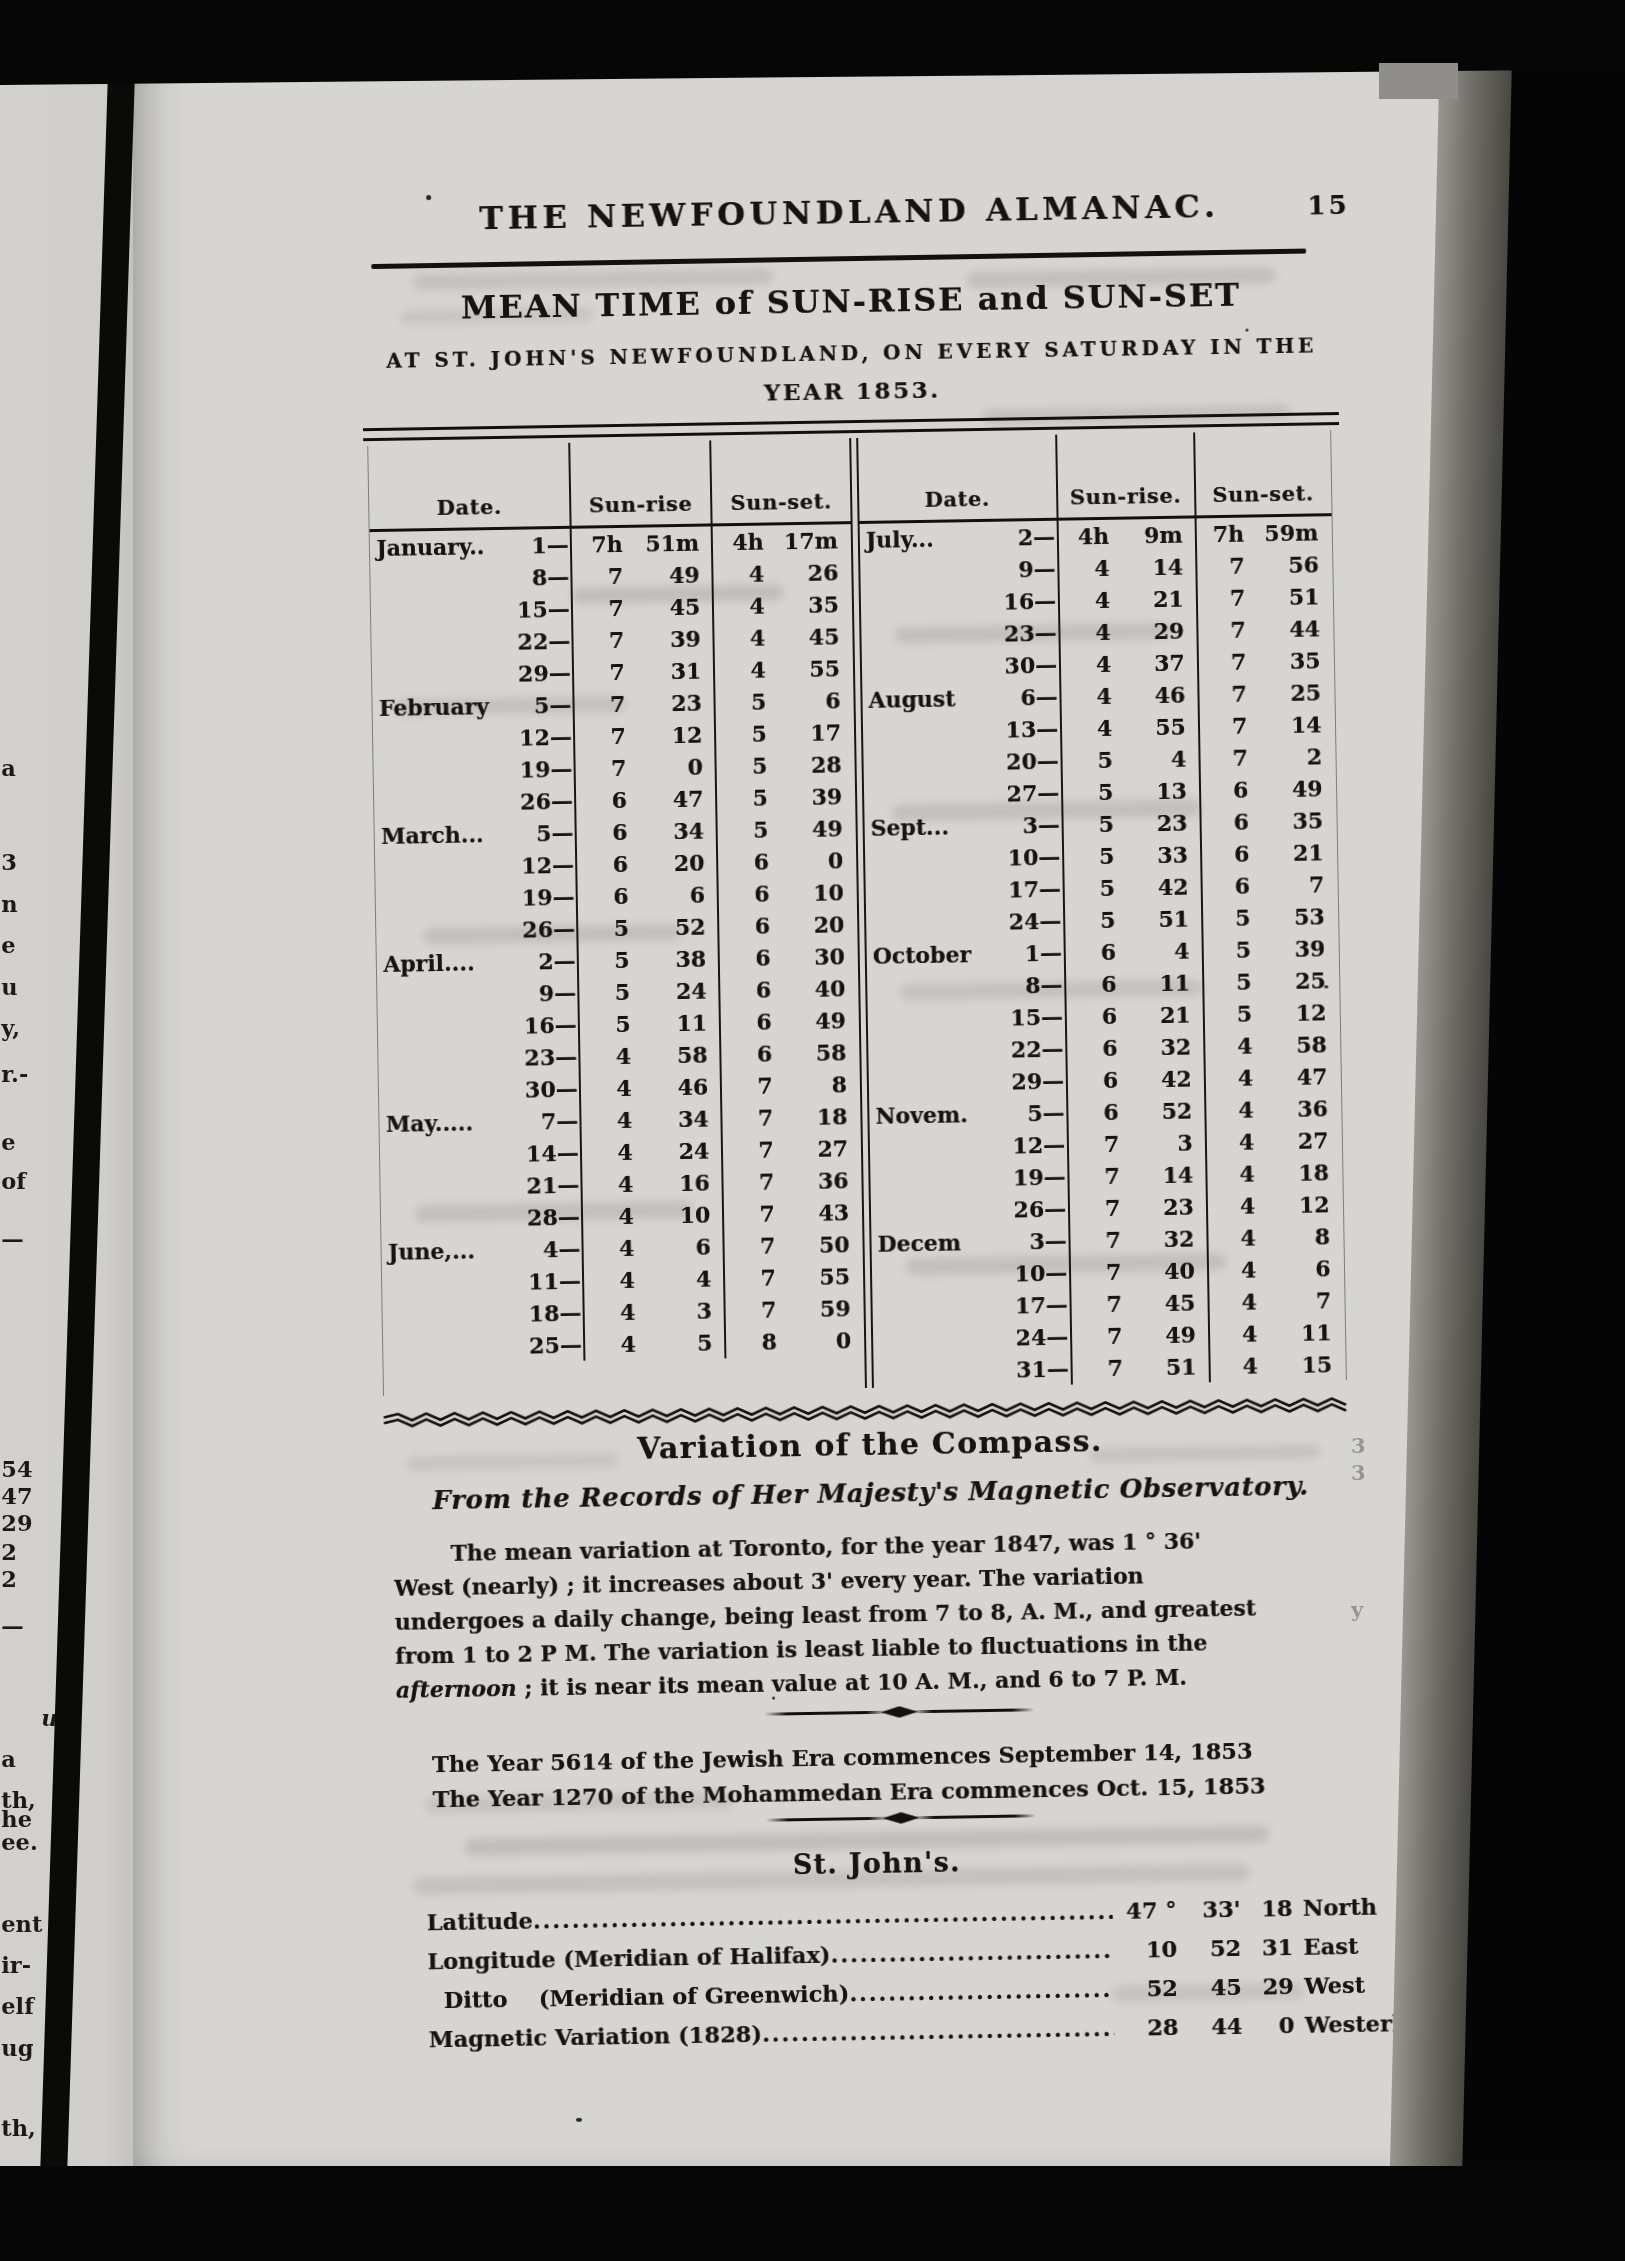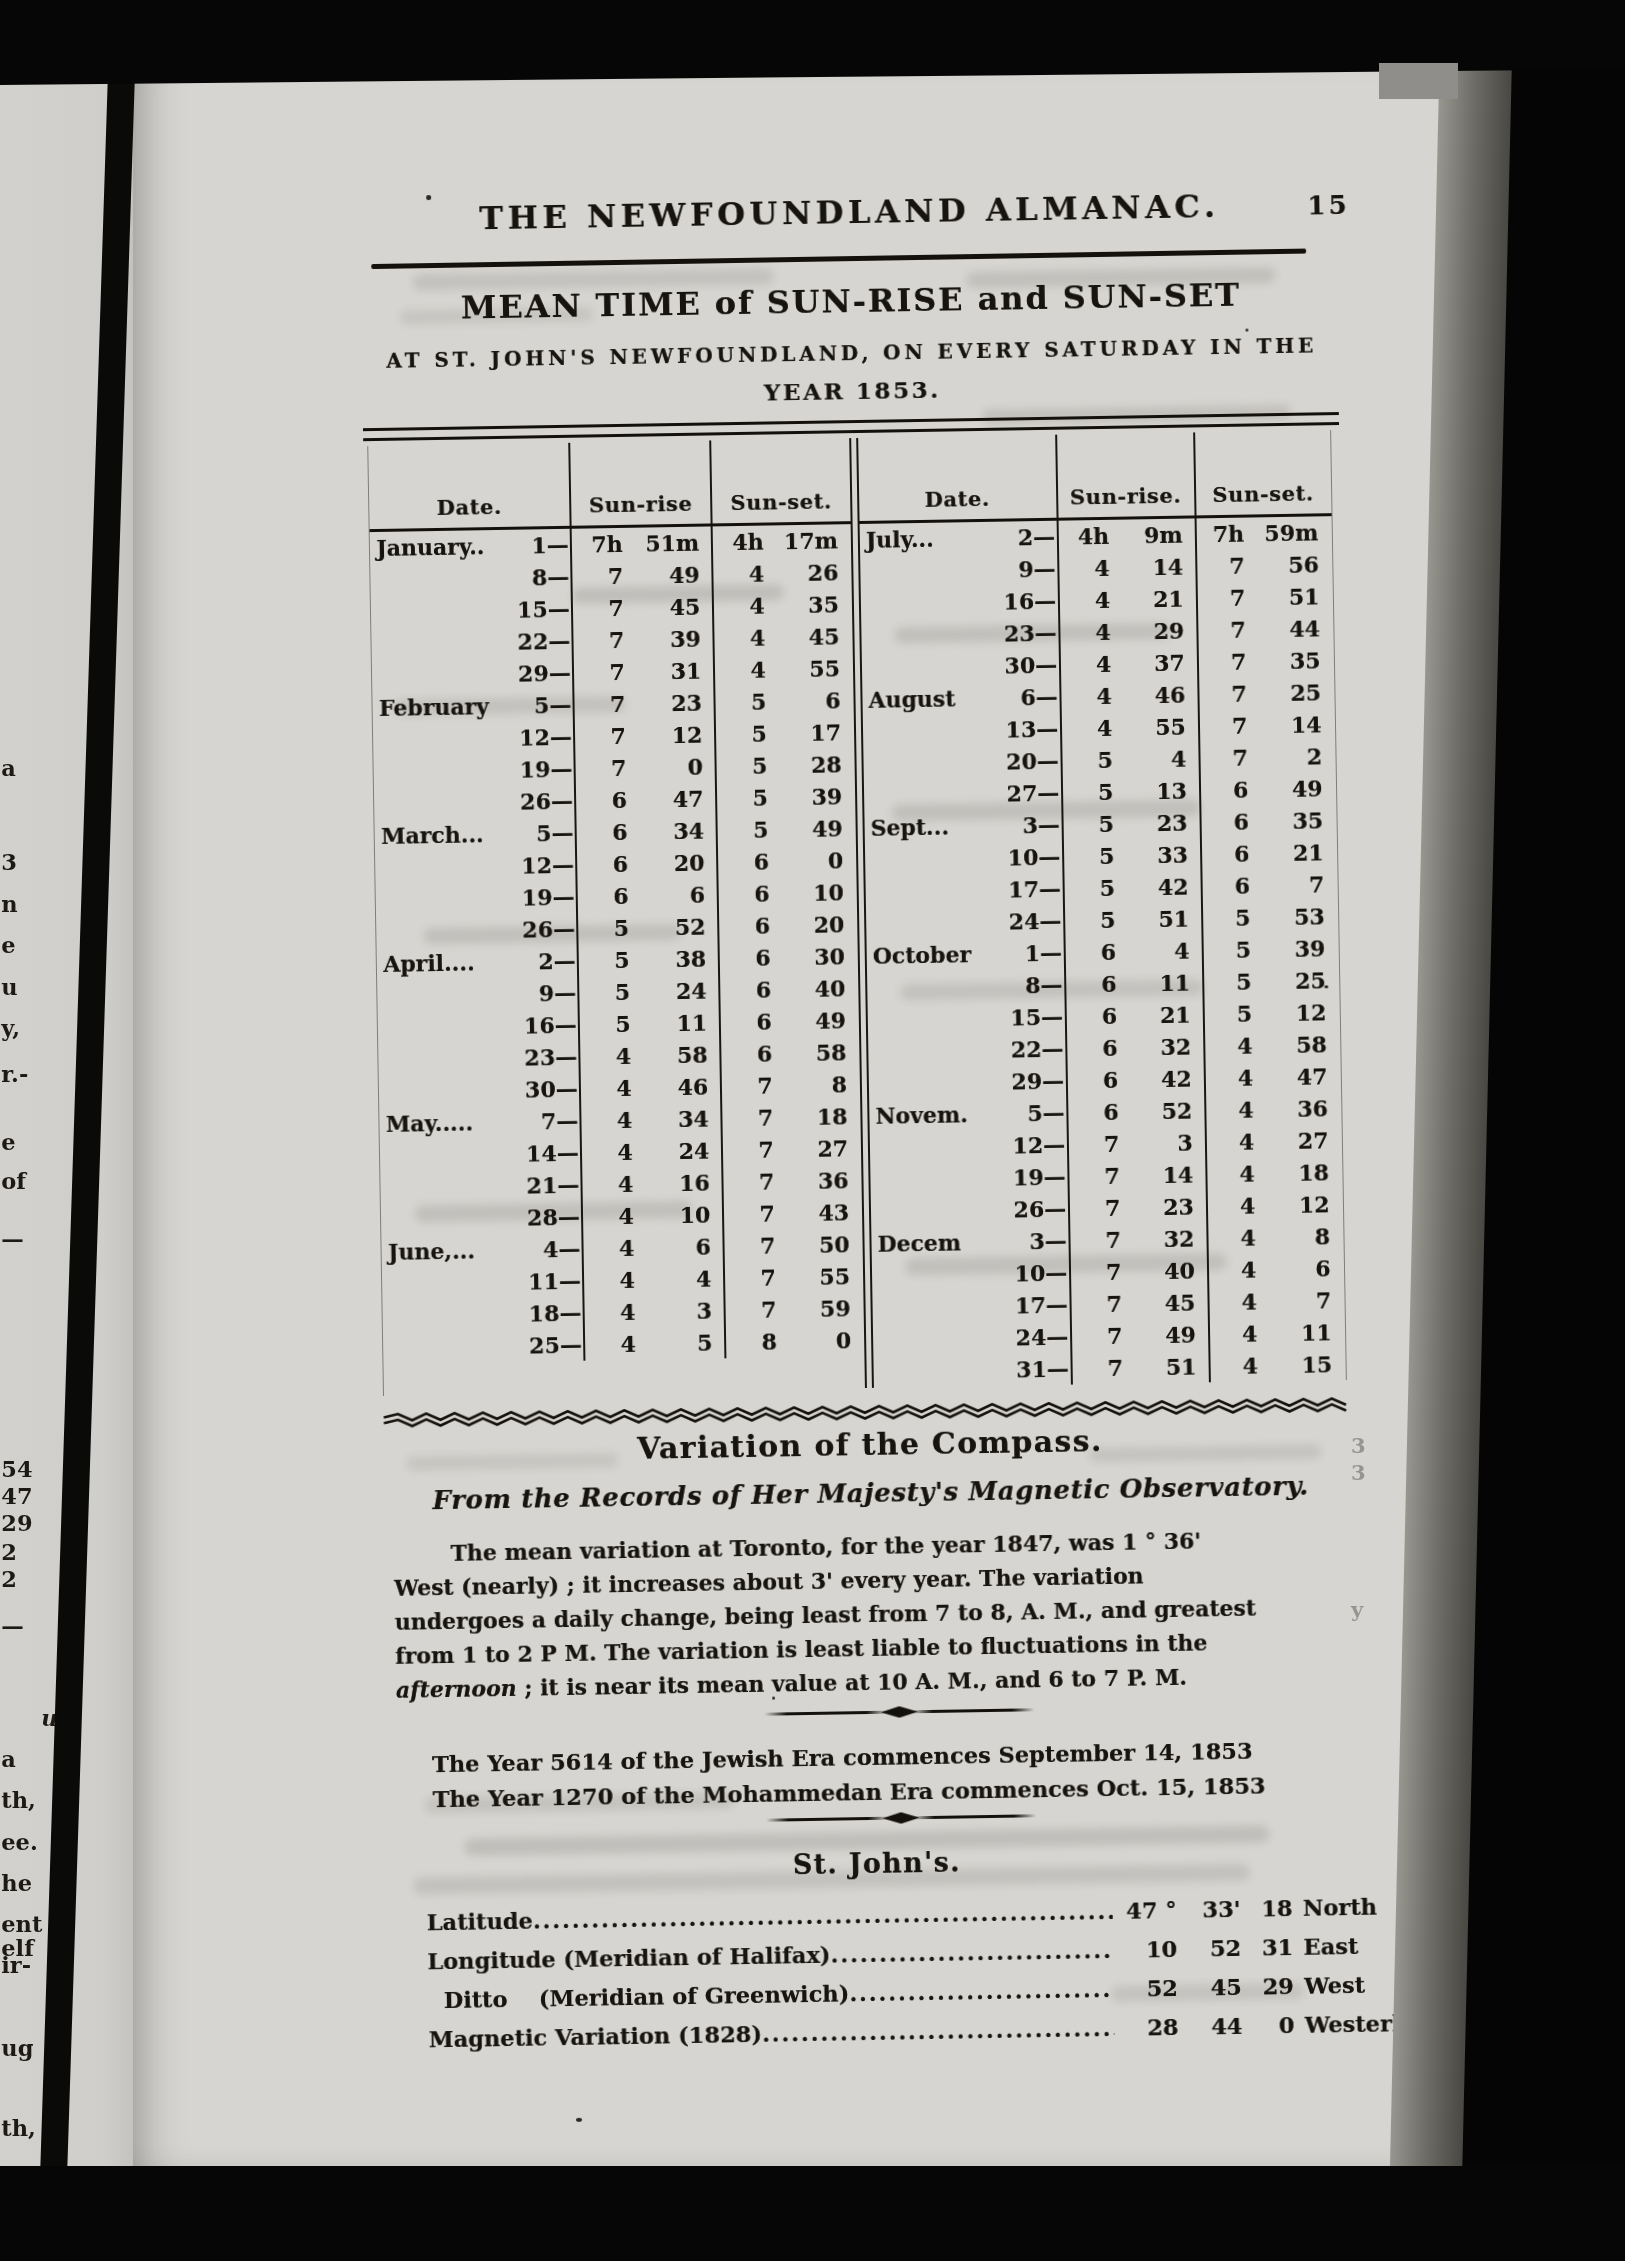--- a/index.html
+++ b/index.html
@@ -653,24 +653,24 @@
       <span class="frag" style="top: 1456px;">54</span>
       <span class="frag" style="top: 1483px;">47</span>
       <span class="frag" style="top: 1510px;">29</span>
       <span class="frag" style="top: 1539px;">2</span>
       <span class="frag" style="top: 1566px;">2</span>
       <span class="frag" style="top: 1613px;">—</span>
       <span class="frag it" style="top: 1705px; margin-left: 40px;">ur</span>
       <span class="frag" style="top: 1746px;">a</span>
       <span class="frag" style="top: 1787px;">th,</span>
       <span class="frag" style="top: 1829px;">ee.</span>
-      <span class="frag" style="top: 1870px;">he</span>
+      <span class="frag" style="top: 1806px;">he</span>
       <span class="frag" style="top: 1911px;">ent</span>
       <span class="frag" style="top: 1952px;">ir-</span>
-      <span class="frag" style="top: 1935px;">elf</span>
+      <span class="frag" style="top: 1993px;">elf</span>
       <span class="frag" style="top: 2035px;">ug</span>
       <span class="frag" style="top: 2115px;">th,</span>
     </div>
   <div>
       <span class="rfrag" style="top: 1433px; left: 1351px;">3</span>
       <span class="rfrag" style="top: 1460px; left: 1351px;">3</span>
       <span class="rfrag" style="top: 1597px; left: 1351px;">y</span>
     </div>
 
   <div class="gutter-bar"></div>

